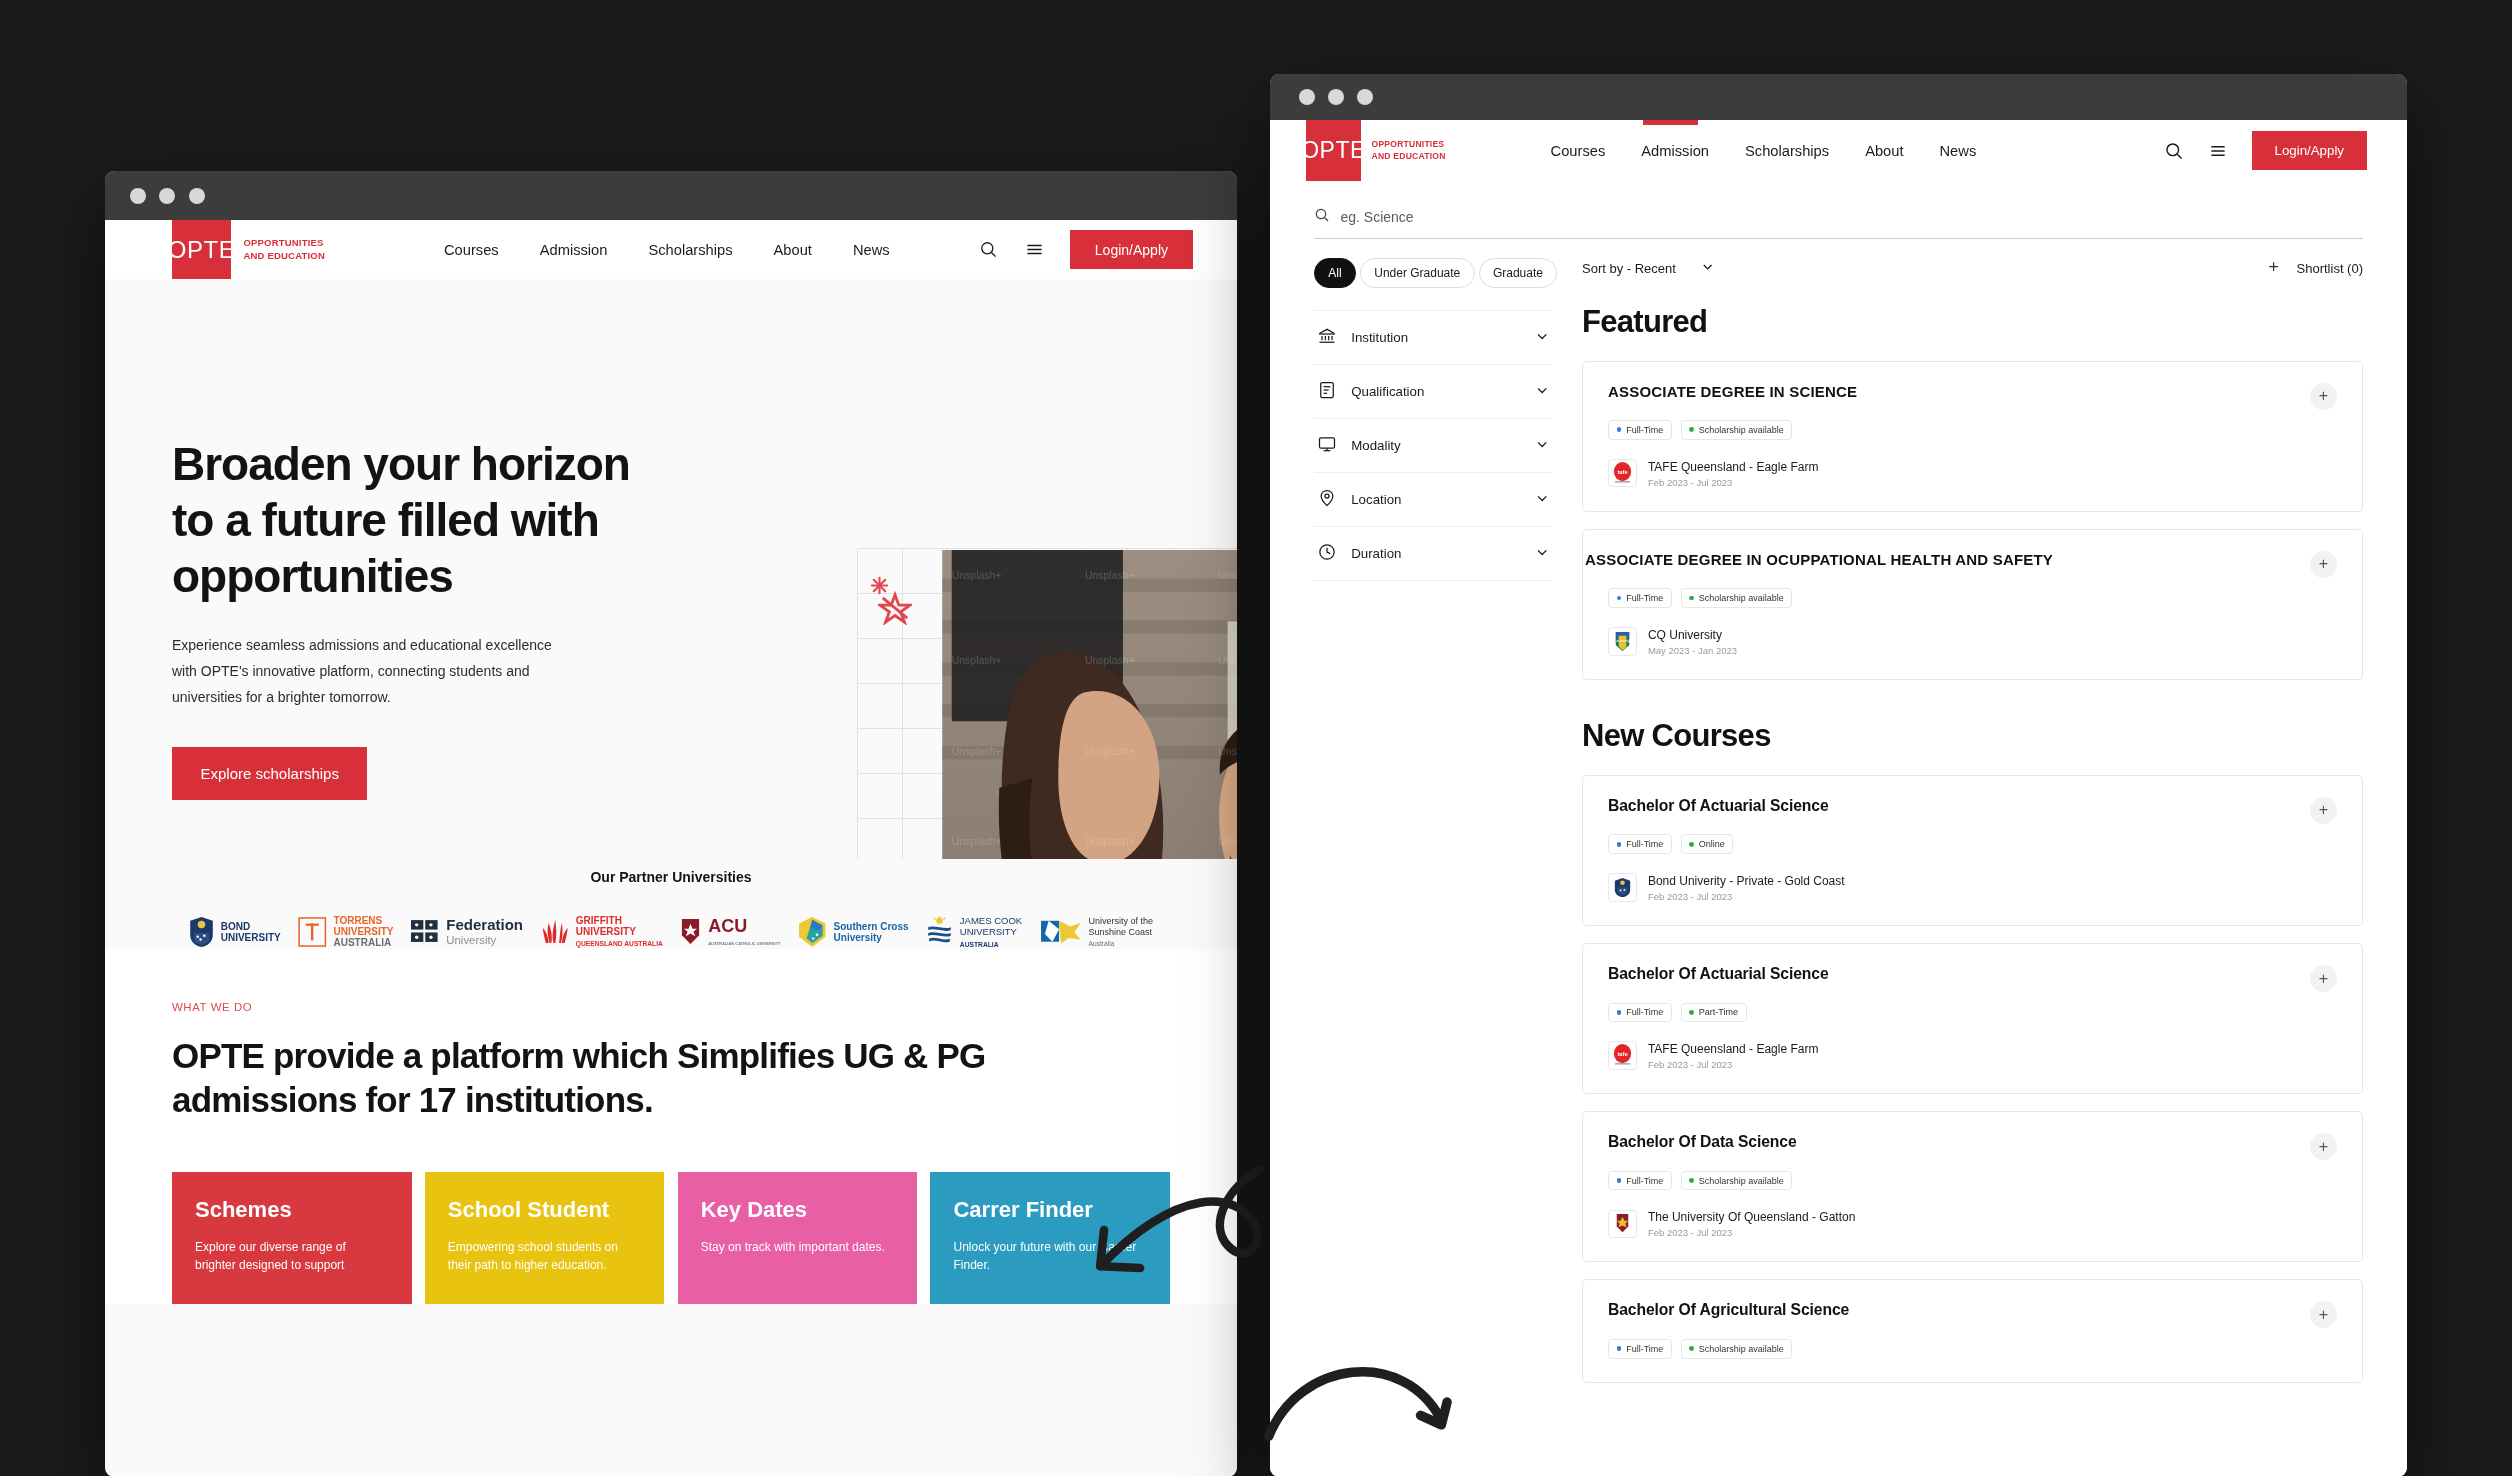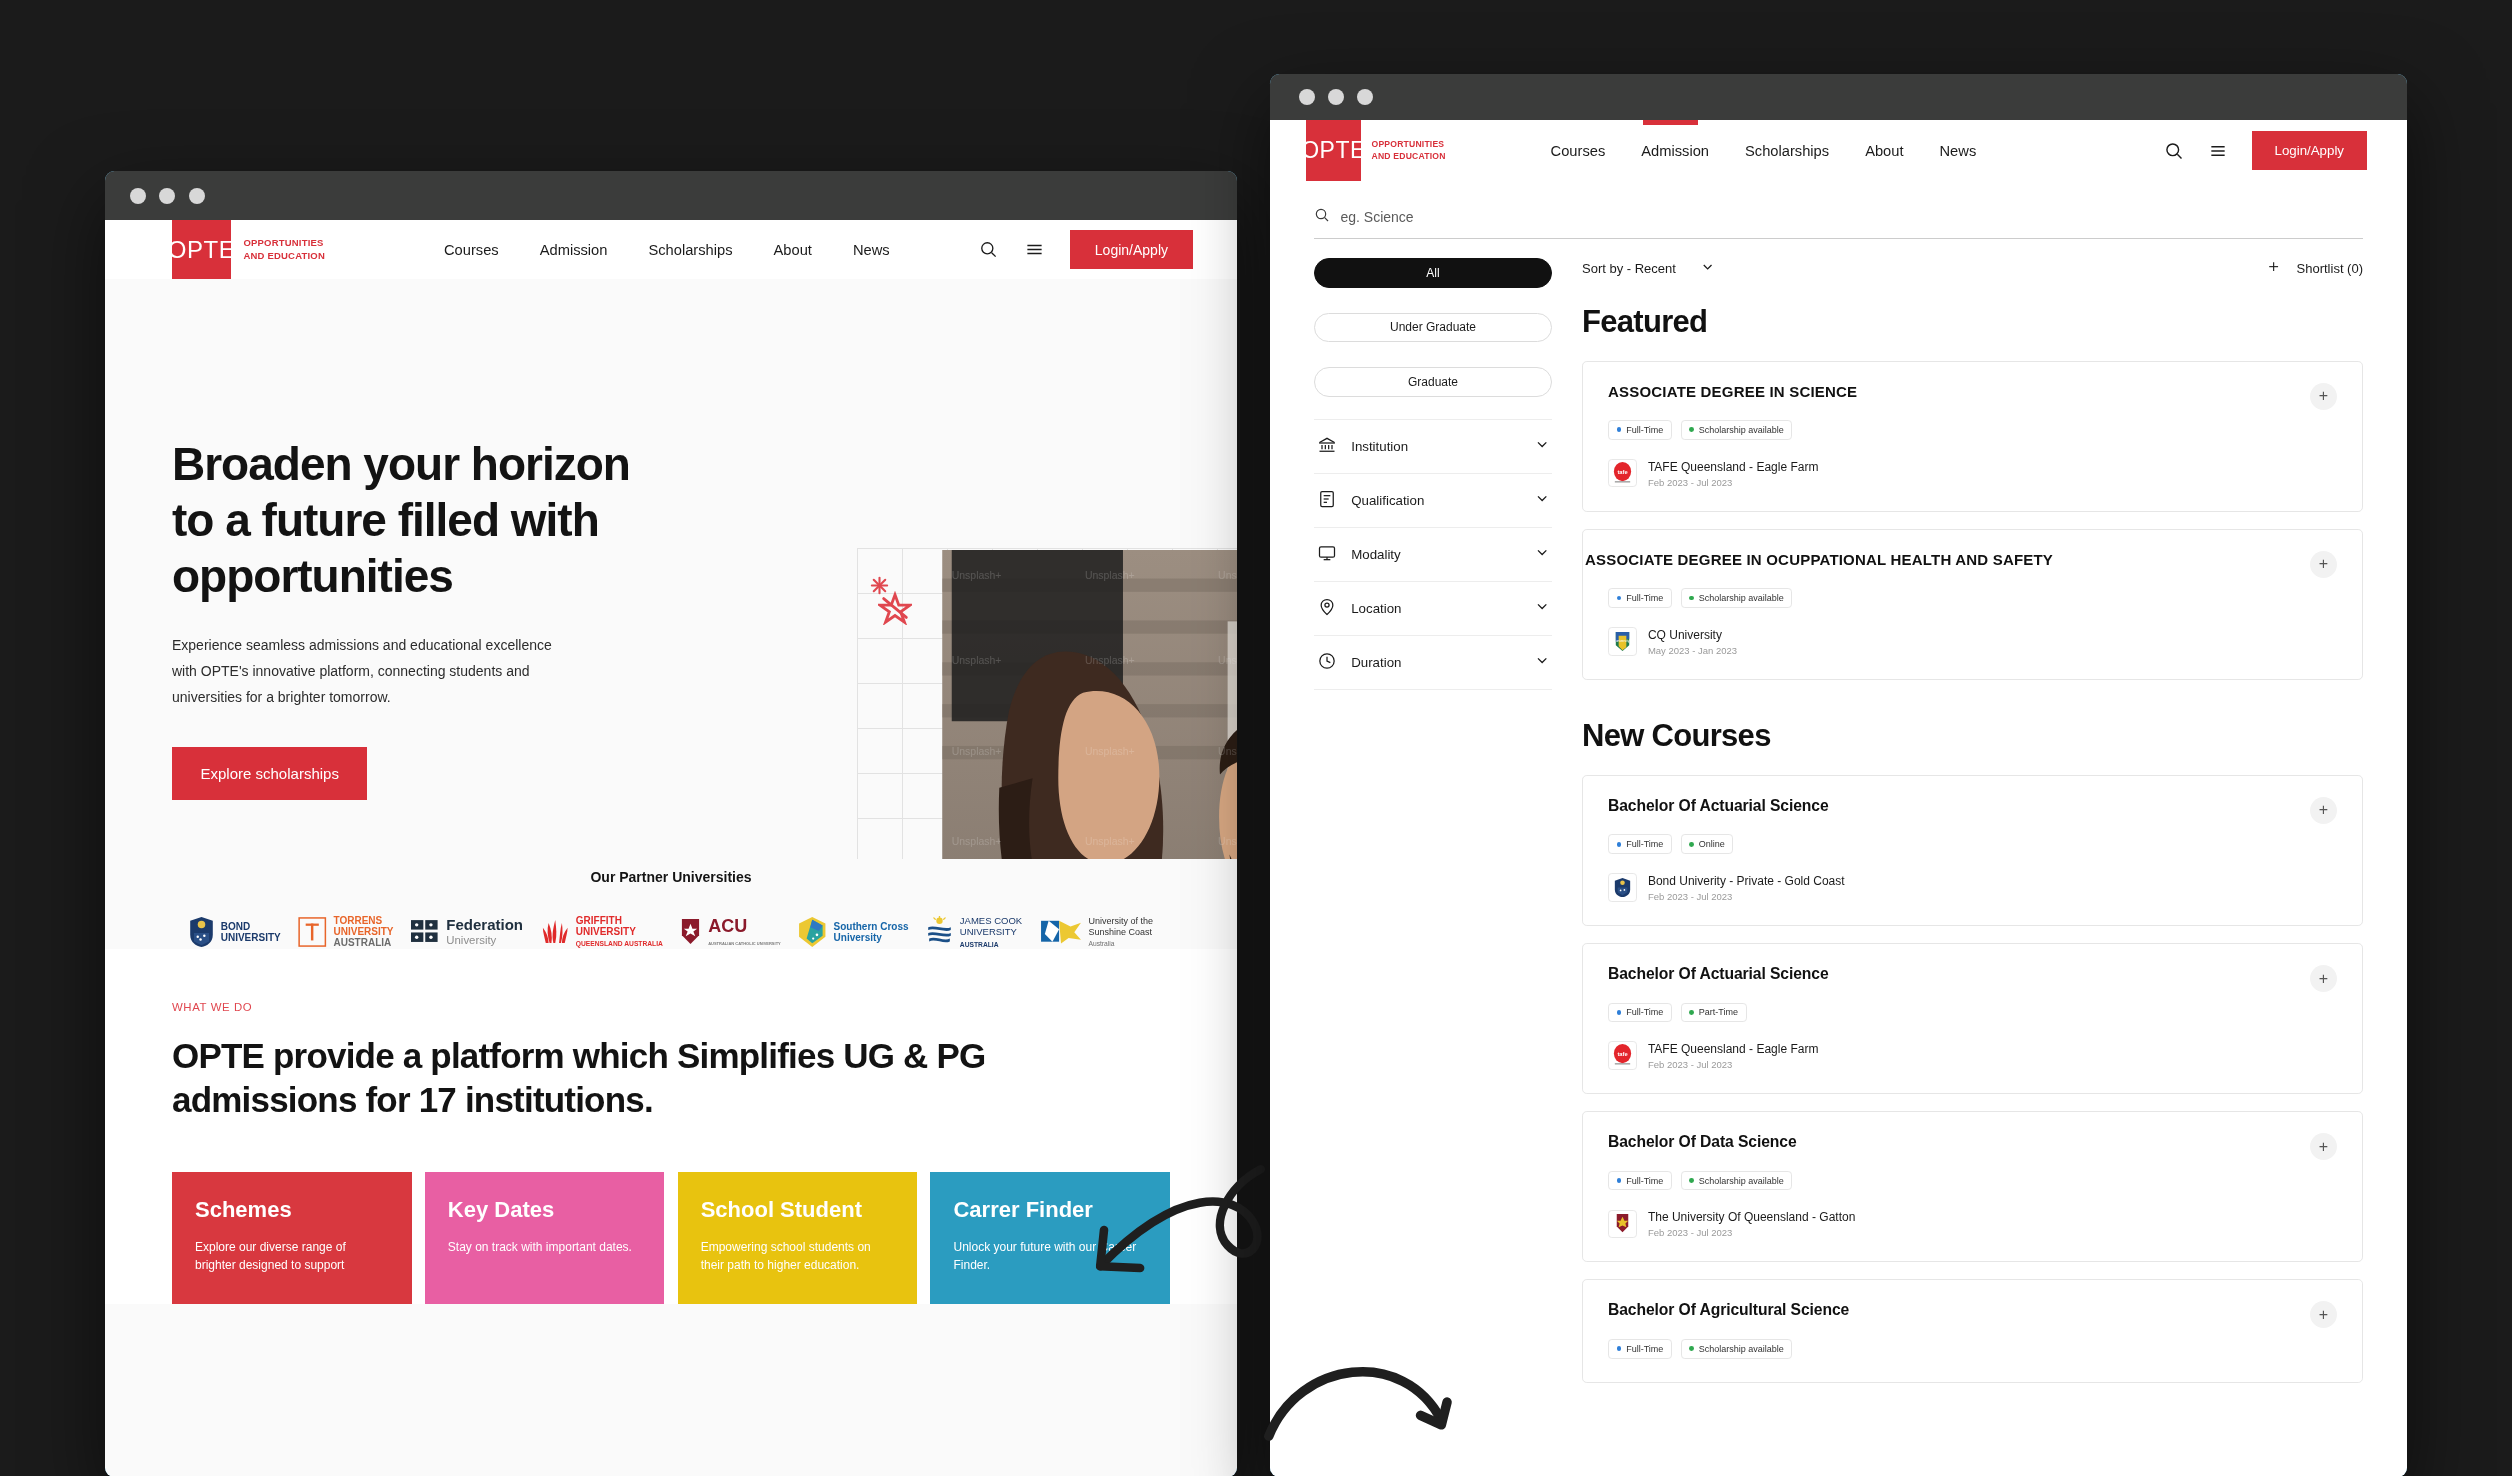--- a/index.html
+++ b/index.html
@@ -84,21 +84,21 @@
   
   .search-bar { padding: 26px 44px 0 44px; background: #fff; }
   .search-row { display: flex; align-items: center; gap: 10.5px;
                 border-bottom: 1px solid #ccc; padding-bottom: 12.4px; }
   .search-row input { border: none; outline: none; font-size: 14px;
                       font-family: "Liberation Sans", sans-serif; flex: 1; color: #1b1b1b; }
   .search-row input::placeholder { color: #5b5b5b; }
 
   .content { display: flex; background: #fff; padding: 19px 44px 0 44px; gap: 30px; }
   .filters { width: 238px; flex: 0 0 238px; }
-  .chips { display: flex; gap: 25px; flex-direction: column; }
+  .chips { display: flex; gap: 4px; }
   .chip { border: 1px solid #dcdcdc; border-radius: 19px; font-size: 12px;
           padding: 6.7px 13.3px; color: #1b1b1b; background: #fff; cursor: pointer;
           white-space: nowrap; }
   .chip.active { background: #111; color: #fff; border-color: #111; }
   .filter-list { margin-top: 22px; }
   .filter-row { display: flex; align-items: center; gap: 14.3px; padding: 15px 2.9px;
                 border-bottom: 1px solid #ededed; cursor: pointer; }
   .filter-row:first-child { border-top: 1px solid #ededed; }
   .filter-row .fl-label { font-size: 13.3px; color: #1b1b1b; flex: 1; }
 
@@ -392,27 +392,27 @@
       </div>
 
       <div class="wwd">
         <div class="wwd-eyebrow">WHAT WE DO</div>
         <h2 class="wwd-h2">OPTE provide a platform which Simplifies UG &amp; PG admissions for 17 institutions.</h2>
         <div class="cards">
           <div class="card" style="background:#d8383f">
             <h3>Schemes</h3>
             <p>Explore our diverse range of brighter designed to support</p>
           </div>
+          <div class="card" style="background:#e8c30f">
+            <h3>School Student</h3>
+            <p>Empowering school students on their path to higher education.</p>
+          </div>
           <div class="card" style="background:#e85fa3">
             <h3>Key Dates</h3>
             <p>Stay on track with important dates.</p>
-          </div>
-          <div class="card" style="background:#e8c30f">
-            <h3>School Student</h3>
-            <p>Empowering school students on their path to higher education.</p>
           </div>
           <div class="card" style="background:#2b9cc0">
             <h3>Carrer Finder</h3>
             <p>Unlock your future with our Career Finder.</p>
           </div>
         </div>
       </div>
 
     </div>
   </div>

